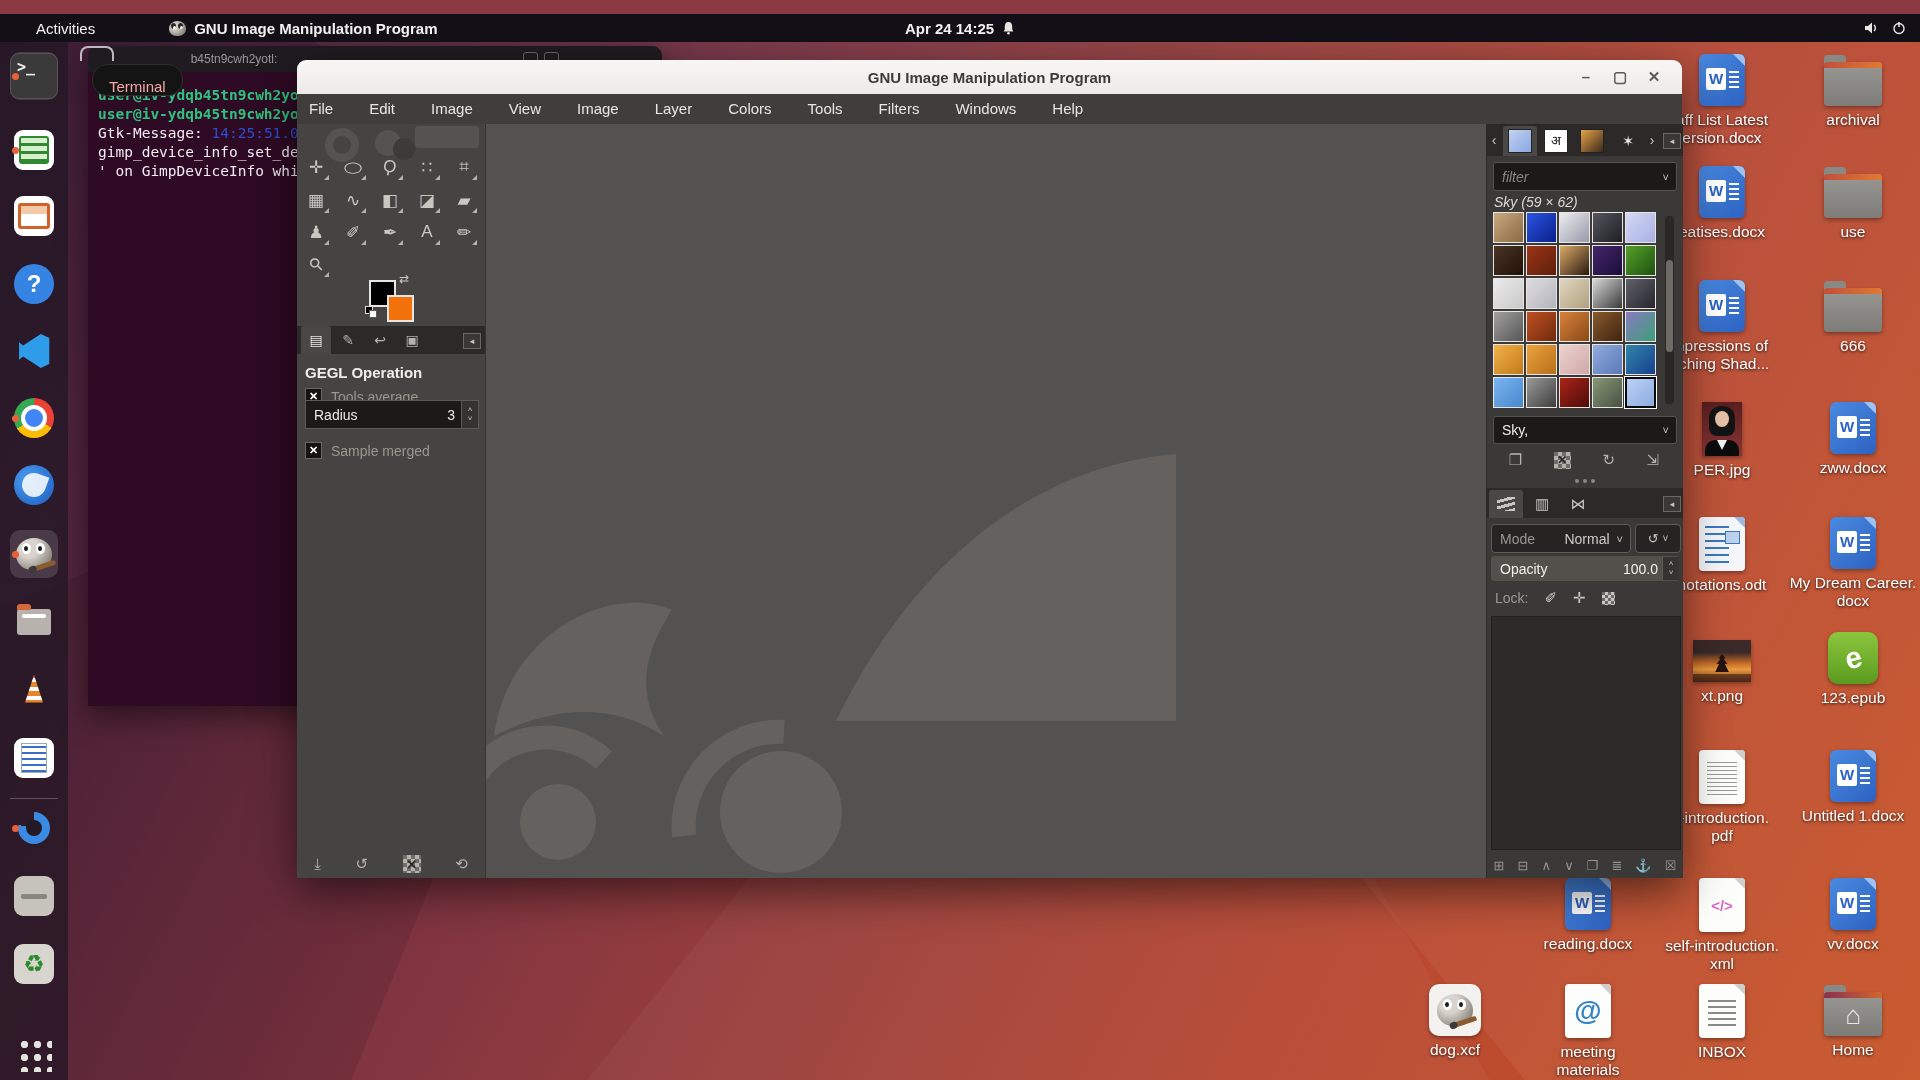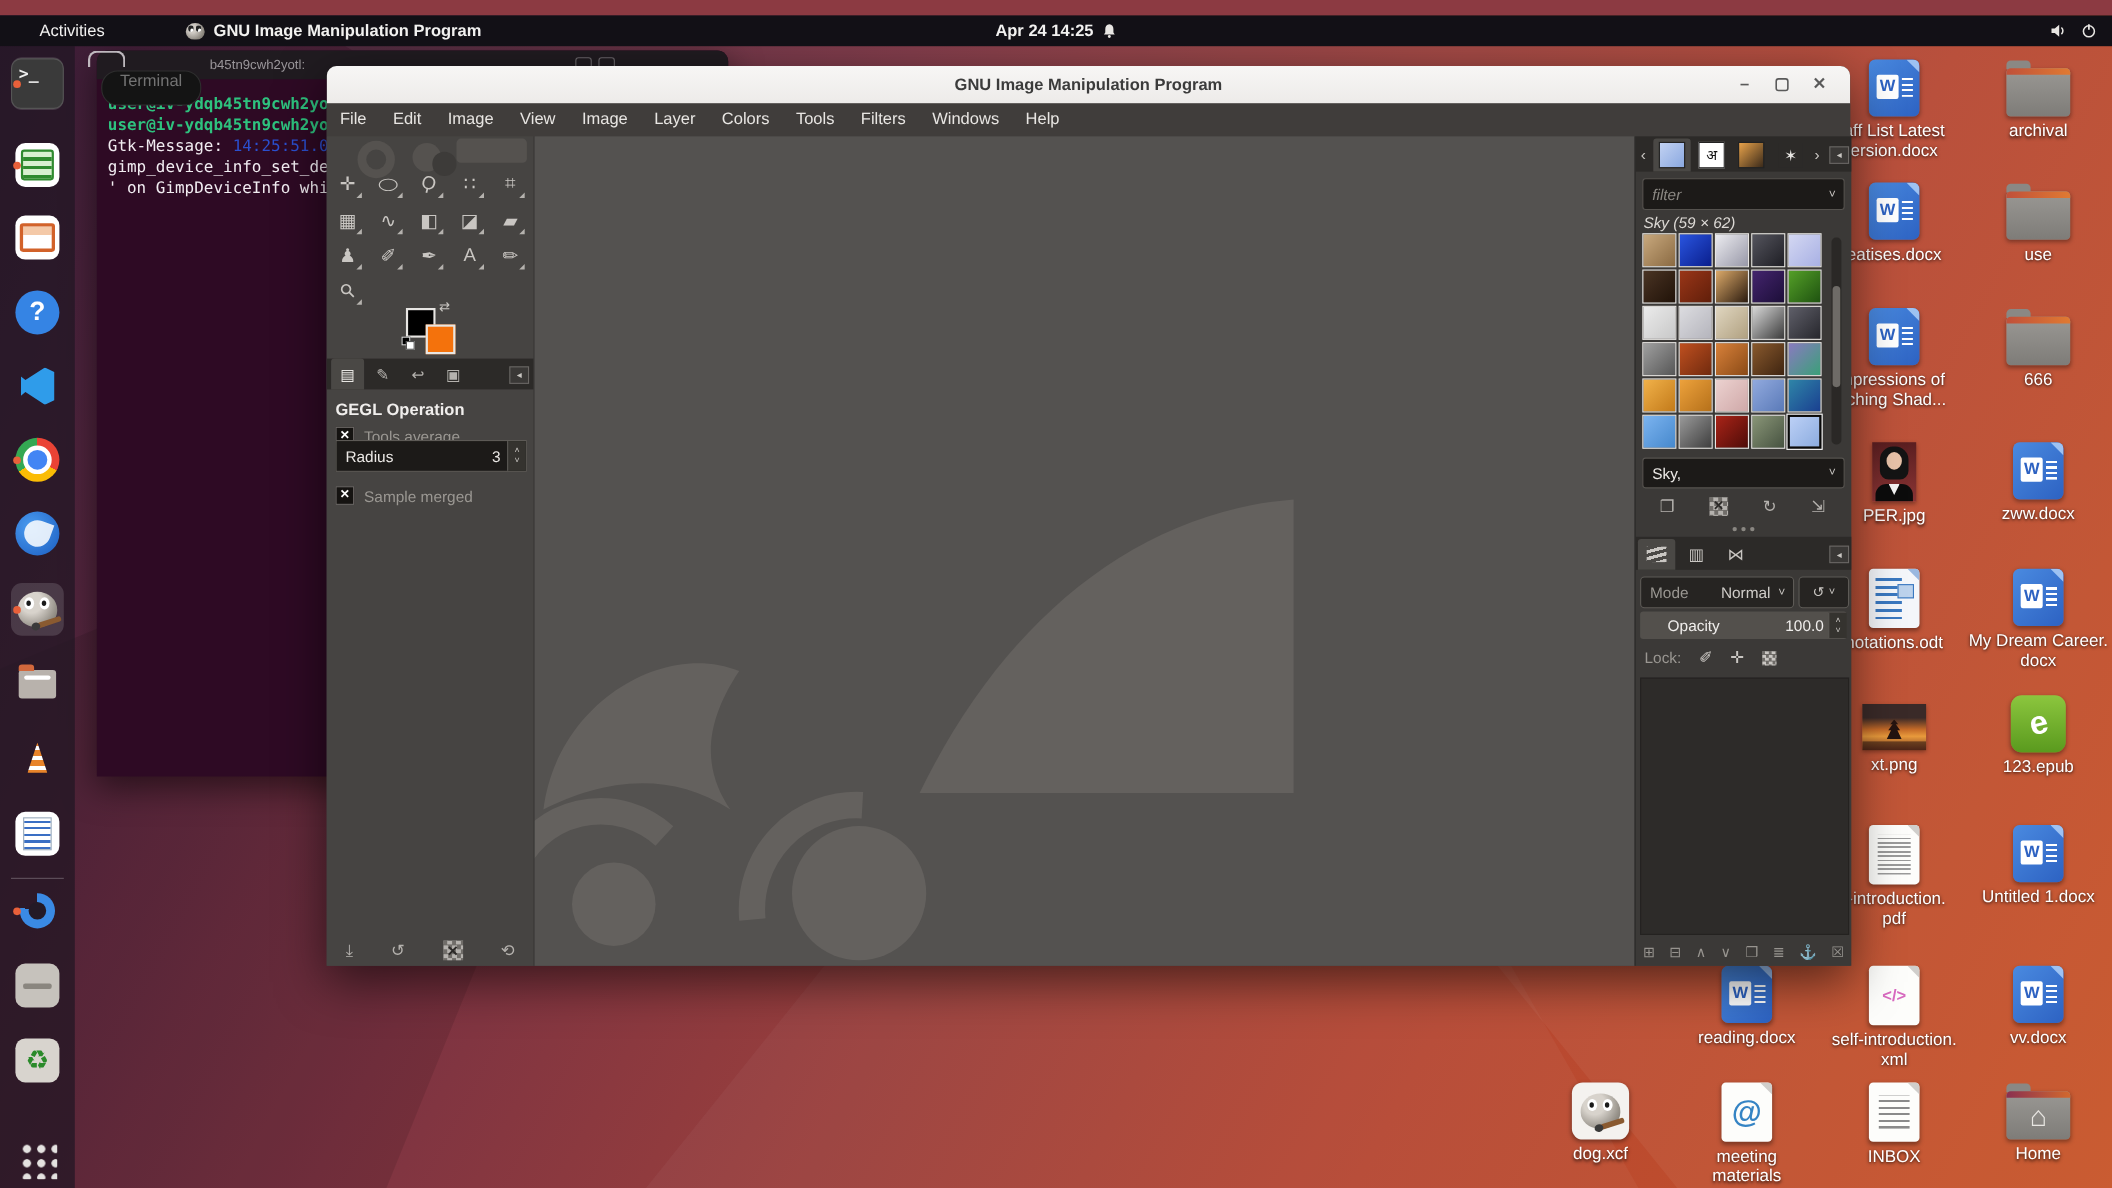--- a/index.html
+++ b/index.html
@@ -86,34 +86,34 @@
   #terminal{left:88px;top:32px;width:574px;height:660px;background:#2e0a24;border-radius:10px 10px 0 0;
       z-index:10;box-shadow:0 10px 30px rgba(0,0,0,.5);}
   #term-titlebar{position:absolute;left:0;top:0;width:100%;height:26px;background:#201b20;border-radius:10px 10px 0 0;
       color:#9a969a;font-size:12px;display:flex;align-items:center;justify-content:center;gap:6px;}
   #term-titlebar .ticon{width:13px;height:13px;border:1px solid #6a666a;border-radius:3px;margin-left:240px;}
   #term-titlebar .ticon2{width:13px;height:13px;border:1px solid #6a666a;border-radius:3px;}
   #term-body{position:absolute;left:10px;top:40px;right:10px;bottom:6px;
       font-family:"DejaVu Sans Mono",monospace;font-size:14.5px;line-height:19px;white-space:pre;}
   .t-green{color:#2ec27e;font-weight:bold;} .t-white{color:#f1ecf1;} .t-blue{color:#2b4fce;}
   #tooltip-terminal{left:92px;top:50px;height:30px;padding:0 16px;background:#141414;border:1px solid #2e2e2e;
-      border-radius:15px;color:#737373;font-size:15px;display:flex;align-items:flex-start;z-index:30;}
+      border-radius:15px;color:#fca5a5;font-size:15px;display:flex;align-items:flex-end;z-index:30;}
   #term-corner{left:80px;top:32px;width:30px;height:13px;border:2px solid #cfcacf;border-bottom:none;
       border-radius:8px 8px 0 0;z-index:29;opacity:.9;}
 
   
   #gimp{left:297px;top:46px;width:1385px;height:818px;z-index:20;border-radius:9px 9px 0 0;
       box-shadow:0 14px 44px rgba(0,0,0,.55);background:#464442;}
   #g-titlebar{position:absolute;left:0;top:0;width:100%;height:34px;background:linear-gradient(#f7f6f5,#edebe9);
       border-radius:9px 9px 0 0;display:flex;align-items:center;justify-content:center;
       color:#3b3b3b;font-size:15px;font-weight:bold;border-bottom:1px solid #c9c7c4;}
   .winbtn{position:absolute;top:7px;width:20px;height:20px;color:#5a5a5a;font-size:15px;line-height:20px;
       text-align:center;border-radius:50%;}
   #g-menubar{position:absolute;left:0;top:34px;width:100%;height:30px;background:#403d3b;display:flex;
-      align-items:center;gap:0;color:#e8e6e3;font-size:15px;}
+      align-items:center;gap:12px;color:#e8e6e3;font-size:15px;}
   .menu-item{padding:0 12px;line-height:30px;}
   #g-content{position:absolute;left:0;top:64px;width:1385px;height:754px;display:flex;}
 
   
   #g-left{width:188px;height:754px;background:#464442;position:relative;flex:none;border-right:1px solid #363432;}
   .wm{position:absolute;background:#55524f;}
   .tool-cell{position:absolute;width:28px;height:28px;color:#c9c6c2;font-size:17px;display:flex;align-items:center;
       justify-content:center;}
   .tool-cell::after{content:"";position:absolute;right:1px;bottom:1px;border-left:5px solid rgba(0,0,0,0);
       border-bottom:5px solid #b5b2ae;}
@@ -186,21 +186,21 @@
   #mode-row{position:absolute;left:4px;top:400px;width:188px;height:28px;color:#9a9792;font-size:14px;}
   #mode-combo{position:absolute;left:0;top:0;width:138px;height:27px;background:#262422;border:1px solid #5d5a56;
       border-radius:4px;display:flex;align-items:center;}
   #mode-combo .ml{padding-left:8px;flex:1;}
   #mode-combo .mv{color:#cfccc8;}
   #mode-combo .chev{padding:0 7px;color:#c9c6c2;font-size:11px;}
   #mode-reset{position:absolute;left:144px;top:0;width:44px;height:27px;background:#262422;border:1px solid #5d5a56;
       border-radius:4px;color:#c9c6c2;display:flex;align-items:center;justify-content:center;gap:4px;font-size:13px;}
   #opacity-row{position:absolute;left:4px;top:432px;width:188px;height:25px;background:#53504c;border-radius:3px;
       color:#f0eeec;font-size:14px;display:flex;align-items:center;}
-  #opacity-row .ol{padding-left:25px;flex:1;}
+  #opacity-row .ol{padding-left:9px;flex:1;}
   #opacity-row .ov{padding-right:4px;}
   #lock-row{position:absolute;left:8px;top:464px;height:20px;display:flex;align-items:center;gap:16px;
       color:#9a9792;font-size:14px;}
   #lock-row .licon{color:#c9c6c2;font-size:15px;}
   .alpha-check{width:13px;height:13px;background:repeating-conic-gradient(#c9c6c2 0 25%,#6e6b67 0 50%) 0 0/6px 6px;}
   #layers-list{position:absolute;left:4px;top:492px;width:188px;height:232px;background:#2d2b29;border:1px solid #242220;}
   #layers-bottom{position:absolute;left:0;top:728px;width:196px;height:26px;display:flex;align-items:center;
       justify-content:space-around;color:#97948f;font-size:13px;}
 
   

